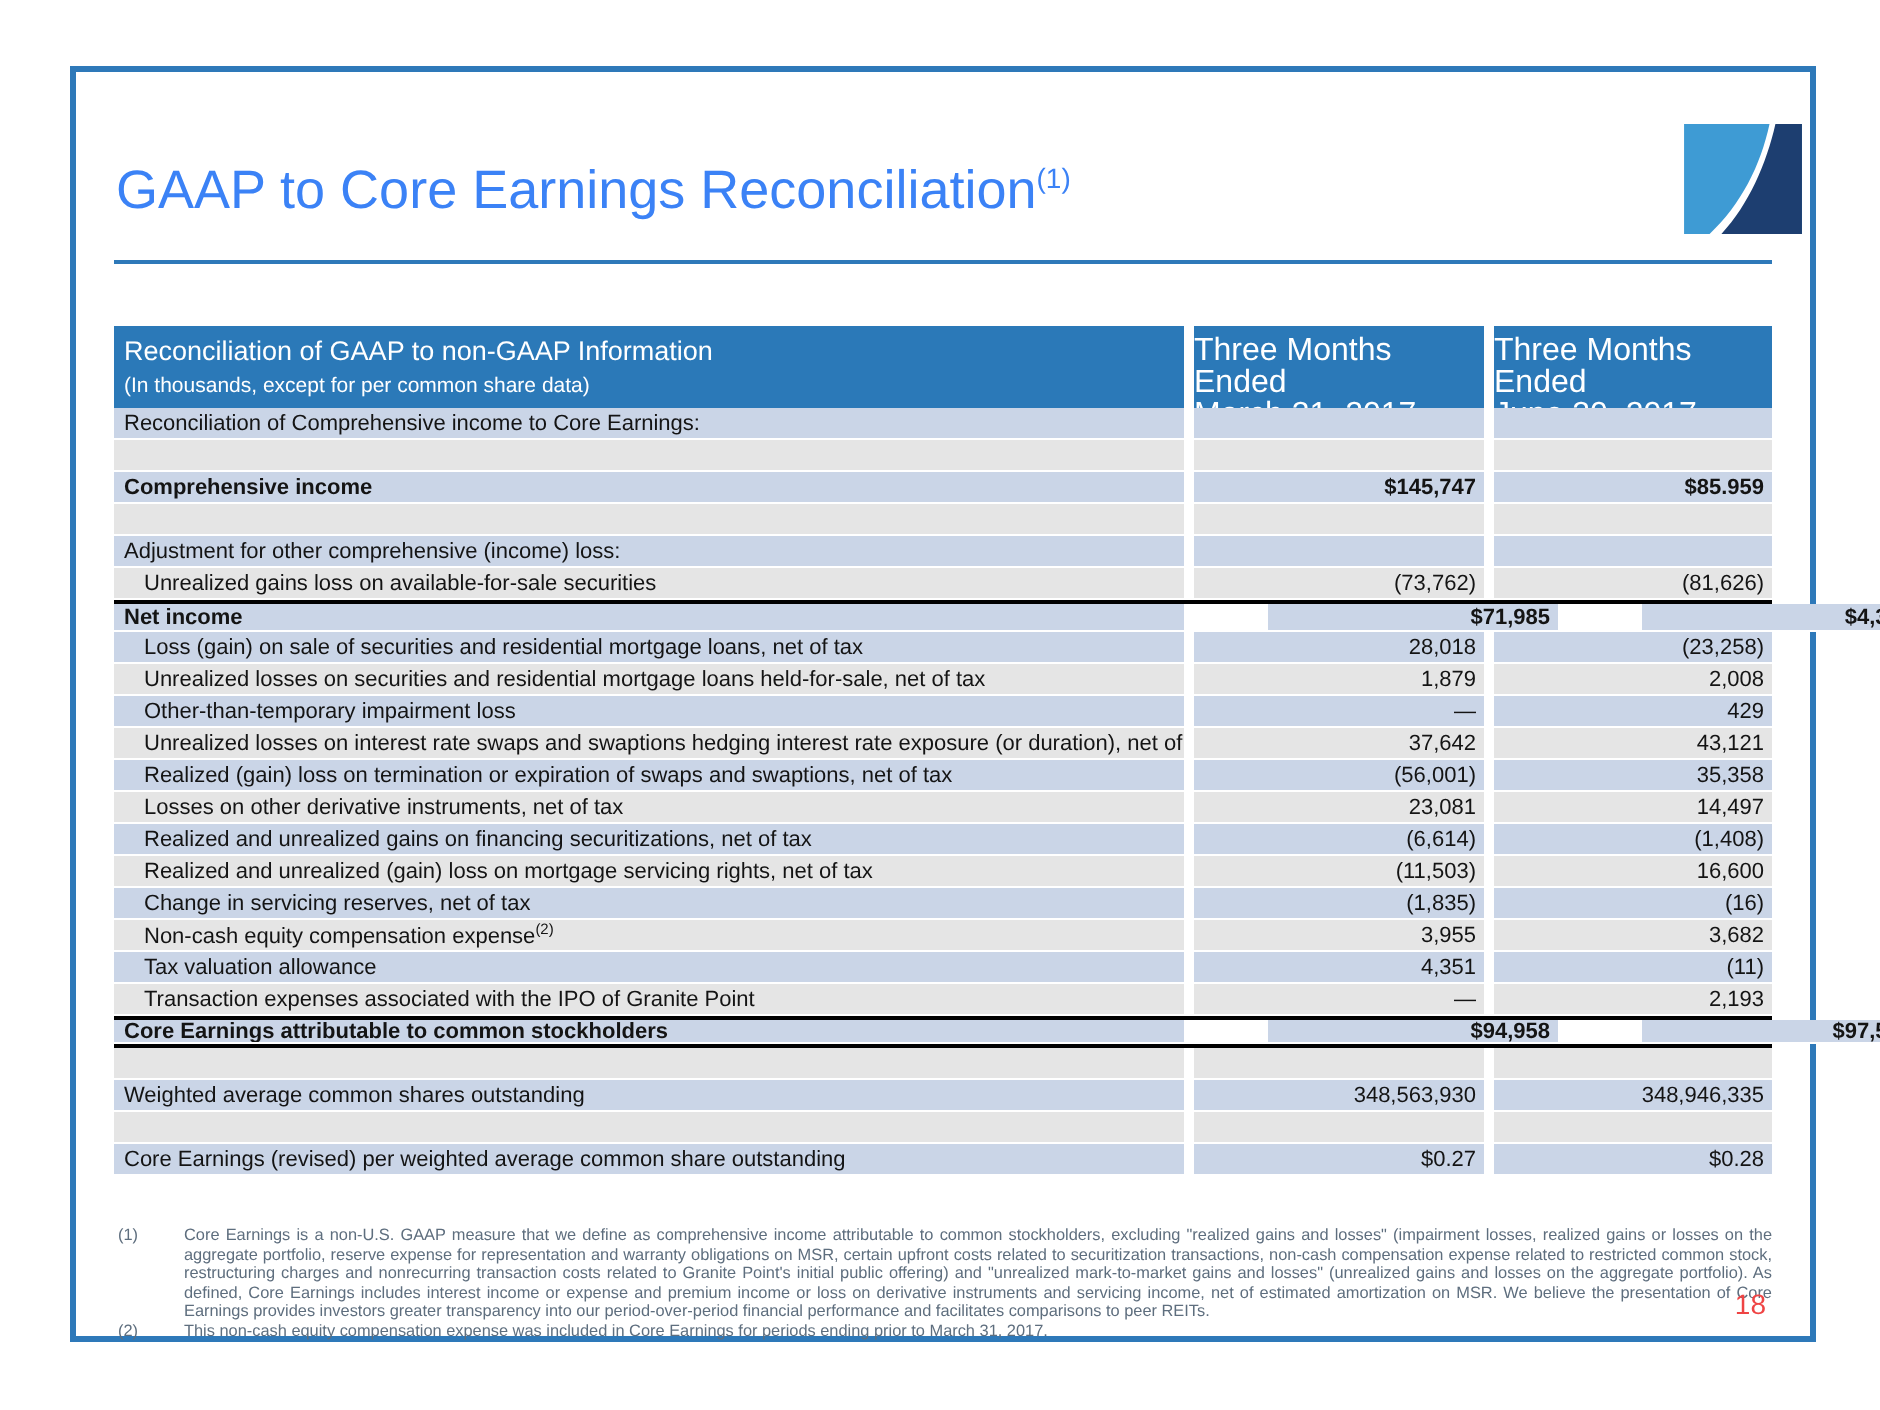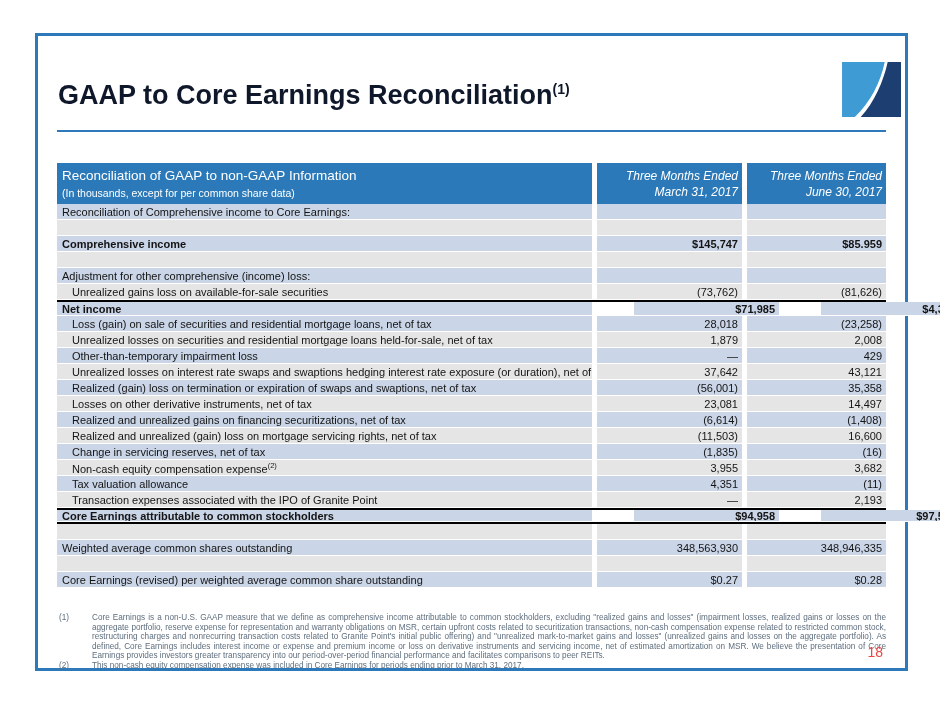--- a/index.html
+++ b/index.html
@@ -19,23 +19,22 @@
   }
   .logo {
     position: absolute;
     top: 26px; right: 4px;
     width: 59px; height: 55px;
   }
   .title {
     position: absolute;
     left: 20px; top: 44px;
     font-size: 27px;
-    color: #0f172a;
+    color: #3b82f6;
     white-space: nowrap;
-    font-weight: bold;
   }
   .title sup { font-size: 14px; }
   .rule {
     position: absolute;
     left: 19px; top: 94px;
     width: 829px; height: 2px;
     background: #2e79b9;
   }
   .table {
     position: absolute;
@@ -46,25 +45,24 @@
     display: grid;
     grid-template-columns: 535px 145px 139px;
     column-gap: 5px;
   }
   .thead { height: 41px; margin-top: 27px; }
   .hcell { background: #2b79b8; color: #ffffff; box-sizing: border-box; }
   .hlabel { padding: 5px 0 0 5px; }
   .hlabel .l1 { font-size: 13.5px; }
   .hlabel .l2 { font-size: 10.5px; margin-top: 4px; }
   .hval {
-    text-align: right;
+    text-align: left;
     padding: 5px 4px 0 0;
-    font-size: 12px;
+    font-size: 16px;
     line-height: 16px;
-    font-style: italic;
   }
   .trow { height: 16px; box-sizing: border-box; }
   .trow.topline { border-top: 2px solid #000; gap: 42px; }
   .trow.bottomline { border-bottom: 2px solid #000; }
   .cell {
     font-size: 11px;
     color: #141414;
     display: flex;
     align-items: center;
     box-sizing: border-box;

